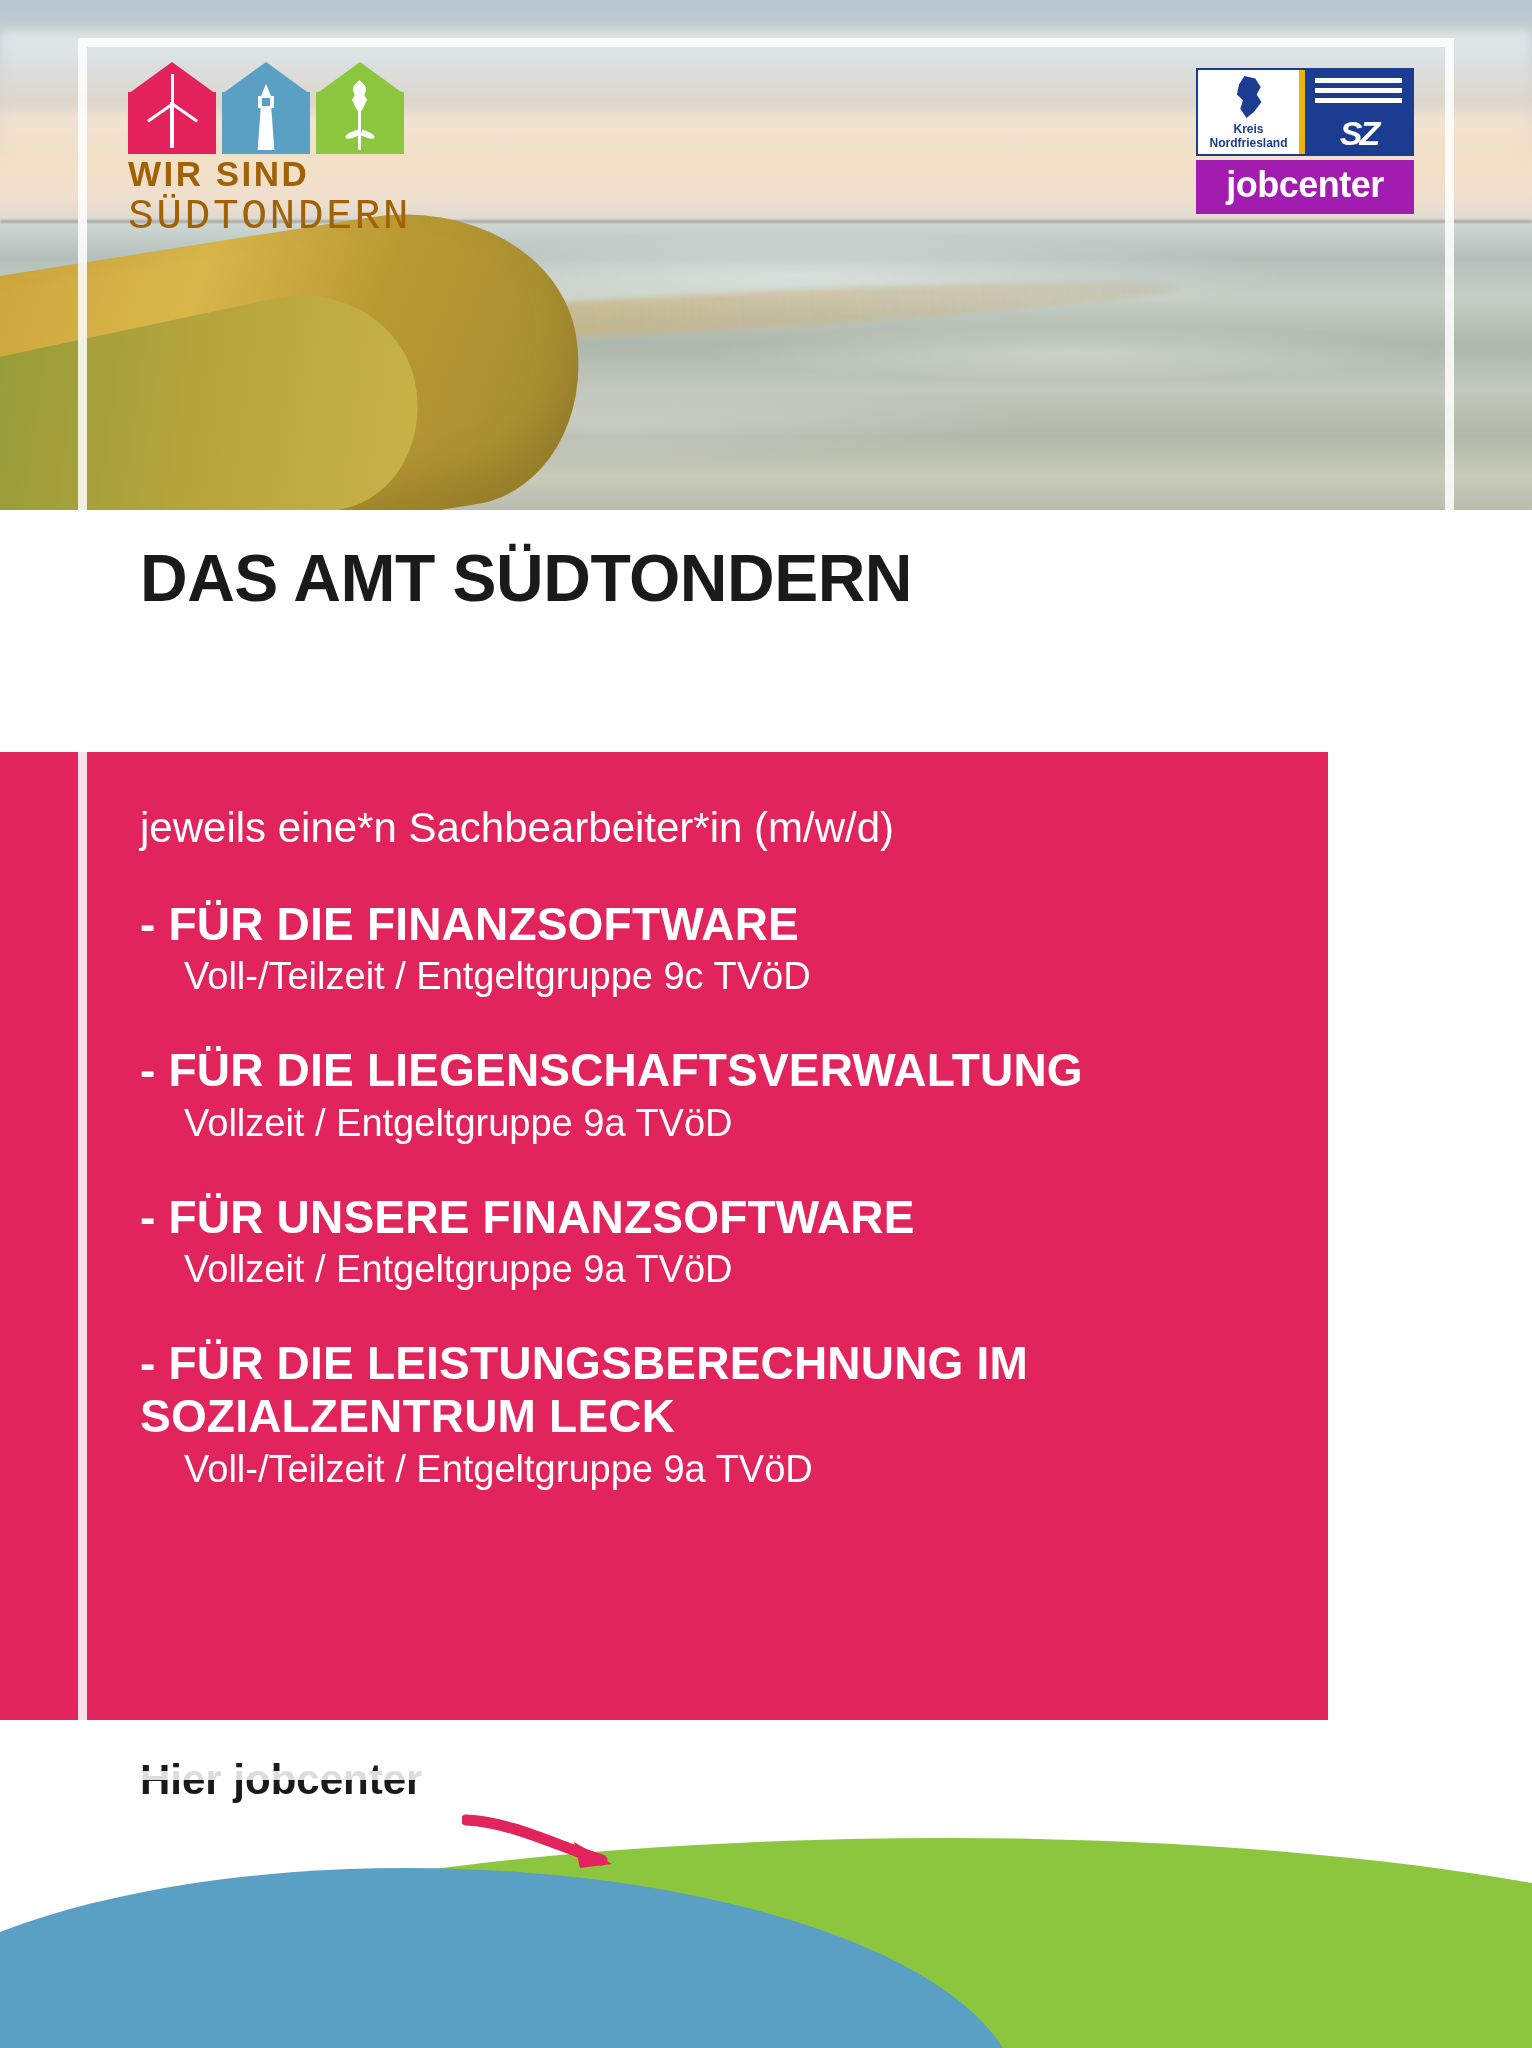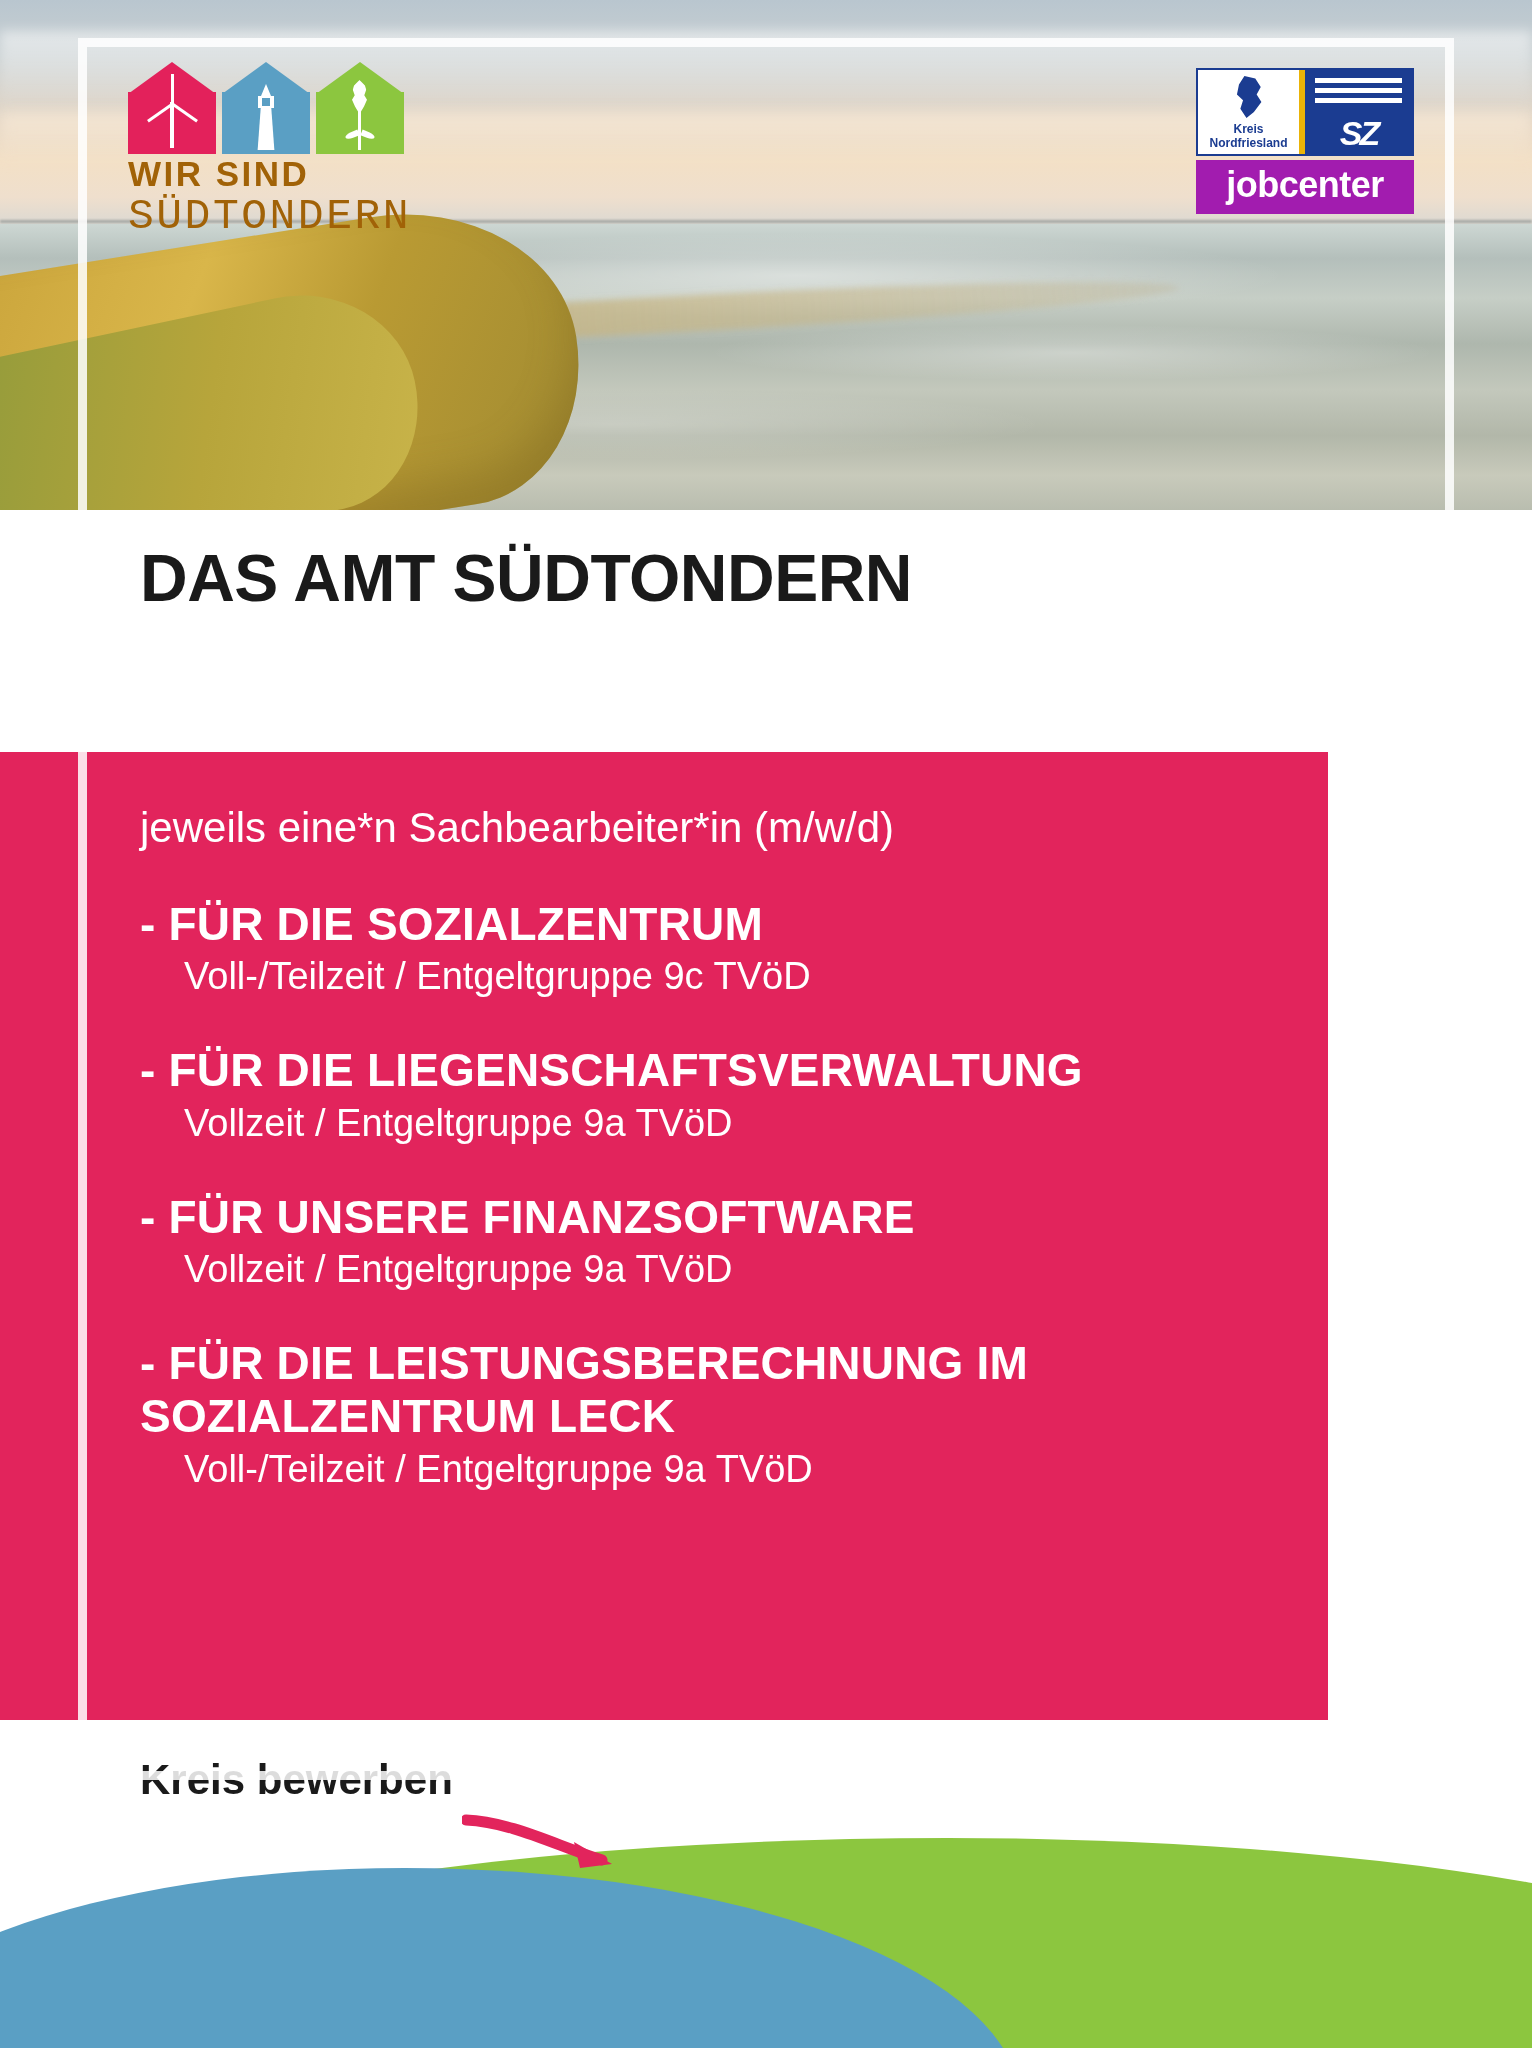--- a/index.html
+++ b/index.html
@@ -600,21 +600,21 @@
 
   <div class="headband">
     <div class="headline">DAS AMT SÜDTONDERN</div>
   </div>
 
   <div class="pink">
     <div class="pink-inner">
       <div class="lead">jeweils eine*n Sachbearbeiter*in (m/w/d)</div>
 
       <div class="job">
-        <div class="job-title">- FÜR DIE SOZIALZENTRUM</div>
+        <div class="job-title">- FÜR DIE FINANZSOFTWARE</div>
         <div class="job-sub">Voll-/Teilzeit / Entgeltgruppe 9c TVöD</div>
       </div>
 
       <div class="job">
         <div class="job-title">- FÜR DIE LIEGENSCHAFTSVERWALTUNG</div>
         <div class="job-sub">Vollzeit / Entgeltgruppe 9a TVöD</div>
       </div>
 
       <div class="job">
         <div class="job-title">- FÜR UNSERE FINANZSOFTWARE</div>
@@ -625,21 +625,21 @@
         <div class="job-title">- FÜR DIE LEISTUNGSBERECHNUNG IM SOZIALZENTRUM LECK</div>
         <div class="job-sub">Voll-/Teilzeit / Entgeltgruppe 9a TVöD</div>
       </div>
     </div>
   </div>
 
   <div class="footer">
     <div class="wave-green"></div>
     <div class="wave-blue"></div>
 
-    <div class="footer-label">Kreis bewerben</div>
+    <div class="footer-label">Hier jobcenter</div>
 
     <svg class="arrow" viewBox="0 0 180 70">
       <path d="M4 8 C 50 10, 95 34, 140 48" stroke="#e2245c" stroke-width="11" fill="none" stroke-linecap="round"></path>
       <path d="M150 52 L 112 30 L 118 56 Z" fill="#e2245c"></path>
     </svg>
 
   </div>
 
   <div class="frame"></div>
 

